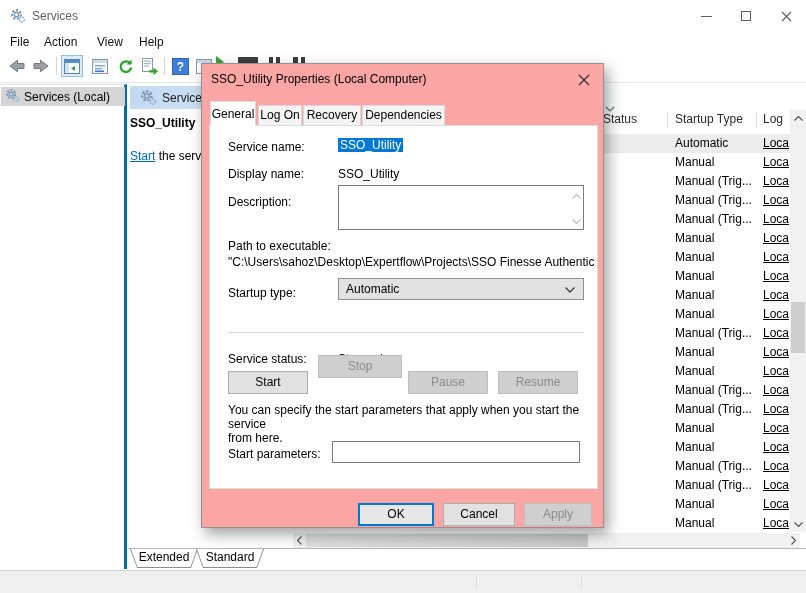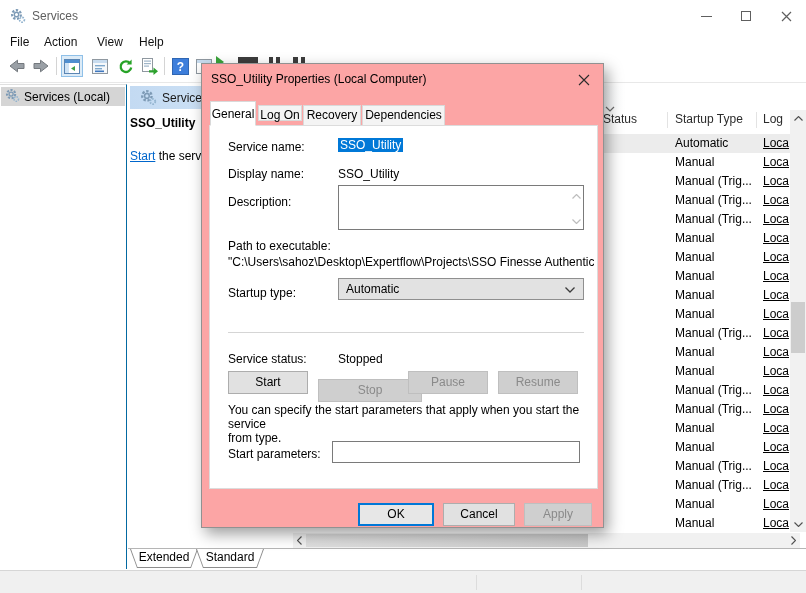--- a/index.html
+++ b/index.html
@@ -15,21 +15,21 @@
   .title-text { left:32px; top:9px; color:#5f5f5f; }
   .win-btn { top:0; width:40px; height:32px; display:flex; align-items:center; justify-content:center; color:#5f5f5f; }
   .menubar { left:0; top:32px; width:806px; height:20px; background:#fff; }
   .menu-item { top:3px; color:#111; }
   .toolbar { left:0; top:52px; width:806px; height:31px; background:#fff; border-bottom:1px solid #e8e8e8; }
   .tb-icon { top:3px; width:22px; height:22px; display:flex; align-items:center; justify-content:center; }
   .tb-icon.hl { background:#dcebf7; border:1px solid #8fc0e8; }
   .tb-sep { top:5px; width:1px; height:18px; background:#d4d4d4; }
 
   
-  .tree-panel { left:0; top:84px; width:127px; height:485px; background:#fff; border-right:1px solid #0369a1; border-top:1px solid #e0e0e0; }
+  .tree-panel { left:0; top:84px; width:127px; height:485px; background:#fff; border-right:3px solid #0369a1; border-top:1px solid #e0e0e0; }
   .tree-sel { left:1px; top:2px; width:124px; height:19px; background:#d5d5d5; display:flex; align-items:center; }
   .tree-sel span { margin-left:4px; }
 
   
   .pane-header { left:130px; top:86px; width:660px; height:23px;
     background:linear-gradient(90deg,#c3daf2 0%,#dcebf8 35%,#ffffff 75%); display:flex; align-items:center; }
   .pane-title { margin-left:32px; color:#1a1a1a; }
   .svc-title { left:130px; top:116px; font-weight:bold; }
   .svc-action { left:130px; top:149px; }
   .link { color:#0066cc; text-decoration:underline; }
@@ -359,21 +359,21 @@
 
 <div class="abs dialog">
   <span class="abs dlg-title">SSO_Utility Properties (Local Computer)</span>
   <div class="abs dlg-close">
     <svg width="12" height="12" viewBox="0 0 12 12">
         <path d="M1 1 L11 11 M11 1 L1 11" stroke="#2b2b2b" stroke-width="1.1"></path>
       </svg>
   </div>
 
   <div class="abs tab active" style="left:8px;top:37px;width:46px;height:25px;line-height:24px">General</div>
-  <div class="abs tab" style="left:56px;top:41px;width:44px;height:16px;line-height:19px">Log On</div>
+  <div class="abs tab" style="left:56px;top:41px;width:44px;height:21px;line-height:19px">Log On</div>
   <div class="abs tab" style="left:101px;top:41px;width:58px;height:21px;line-height:19px">Recovery</div>
   <div class="abs tab" style="left:160px;top:41px;width:83px;height:21px;line-height:19px">Dependencies</div>
 
   <div class="abs pagebox"></div>
 
   <span class="abs flabel" style="top:76px">Service name:</span>
   <span class="abs fvalue sel-text" style="top:74px">SSO_Utility</span>
 
   <span class="abs flabel" style="top:103px">Display name:</span>
   <span class="abs fvalue" style="top:103px">SSO_Utility</span>
@@ -402,26 +402,26 @@
         <path d="M0.5 0.5 L5 5 L9.5 0.5" stroke="#3c3c3c" stroke-width="1.3" fill="none"></path>
       </svg>
   </div>
 
   <div class="abs hrline"></div>
 
   <span class="abs flabel" style="top:288px">Service status:</span>
   <span class="abs fvalue" style="top:288px">Stopped</span>
 
   <button class="abs btn" style="left:26px;top:307px;width:80px">Start</button>
-  <button class="abs btn disabled" style="left:116px;top:315px;width:104px">Stop</button>
+  <button class="abs btn disabled" style="left:116px;top:291px;width:84px">Stop</button>
   <button class="abs btn disabled" style="left:206px;top:307px;width:80px">Pause</button>
   <button class="abs btn disabled" style="left:296px;top:307px;width:80px">Resume</button>
 
   <div class="abs note">You can specify the start parameters that apply when you start the service
-from type.</div>
+from here.</div>
 
   <span class="abs flabel" style="top:383px">Start parameters:</span>
   <input class="abs txtin" type="text" value="" style="">
 
   <button class="abs btn default" style="left:156px;top:439px;width:76px">OK</button>
   <button class="abs btn" style="left:241px;top:439px;width:72px">Cancel</button>
   <button class="abs btn disabled" style="left:322px;top:439px;width:68px">Apply</button>
 </div>
 
 </body></html>

